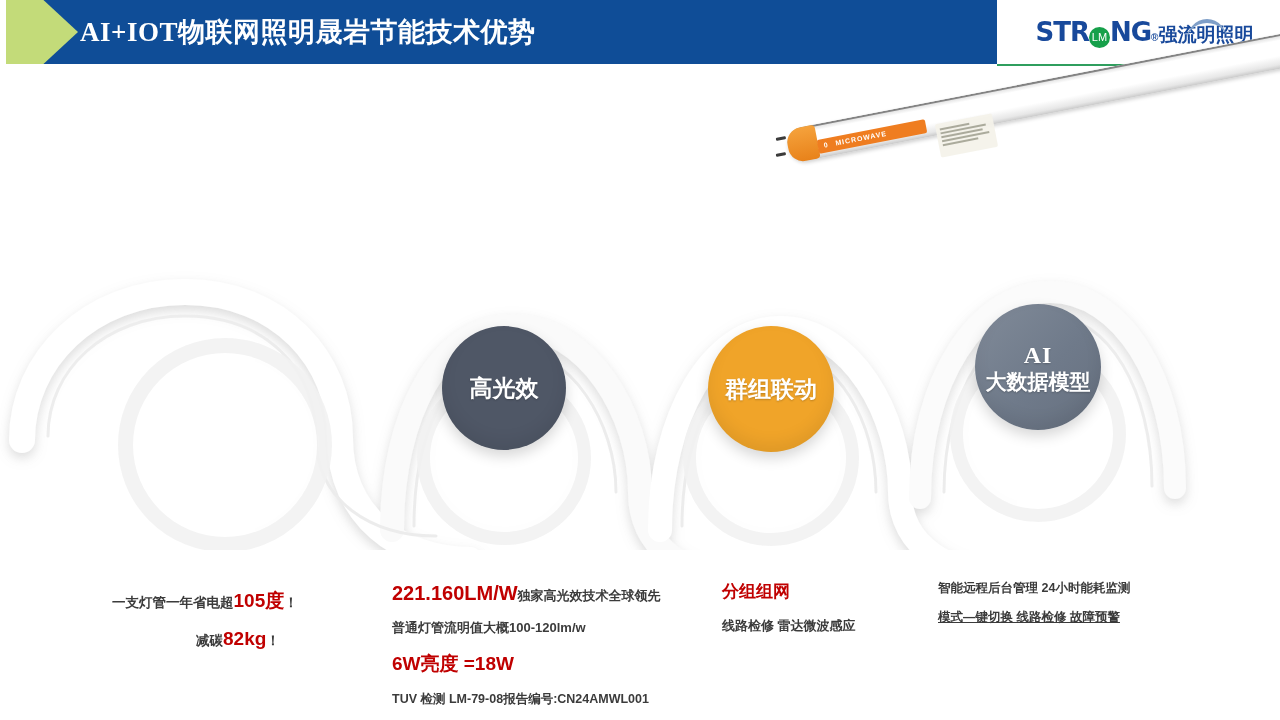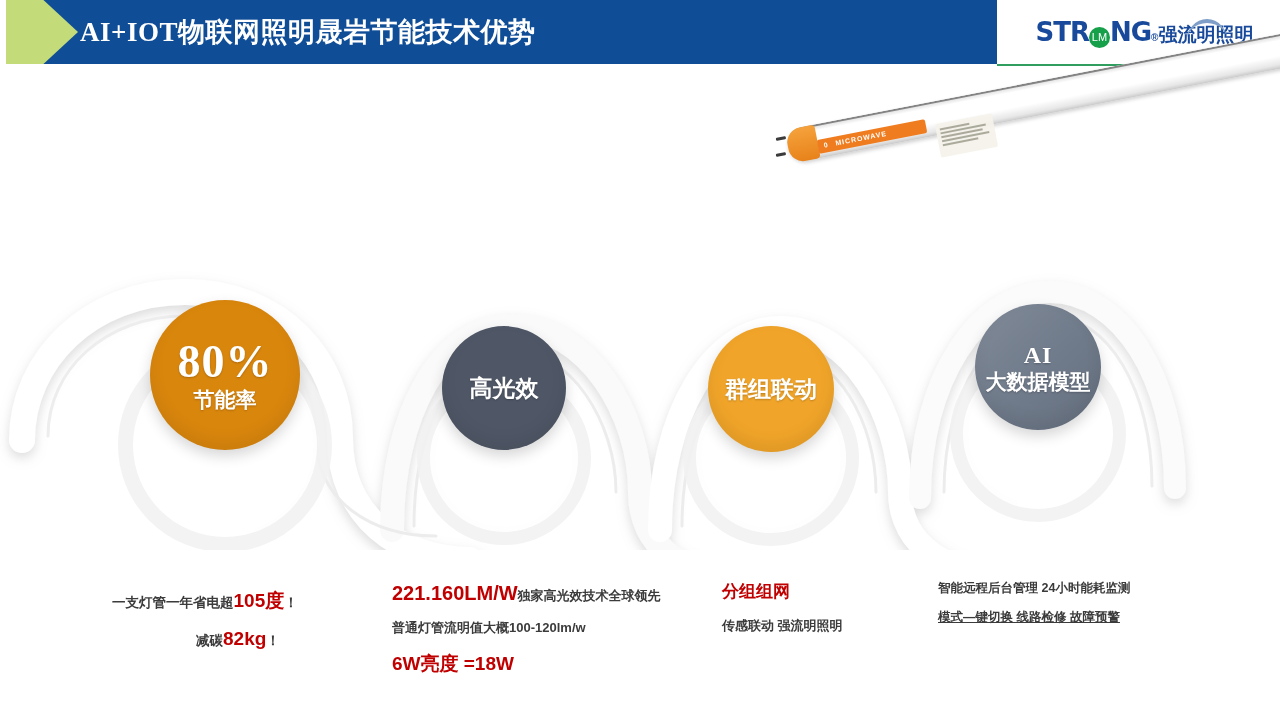--- a/index.html
+++ b/index.html
@@ -245,24 +245,20 @@
       </g>
       <g fill="#ffffff" opacity="0.98">
         <circle cx="225" cy="215" r="92"></circle>
         <circle cx="504" cy="228" r="74"></circle>
         <circle cx="771" cy="228" r="75"></circle>
         <circle cx="1038" cy="204" r="75"></circle>
       </g>
     </svg>
   </div>
 
-  <div class="node node1">
-    <div class="big">80%</div>
-    <div class="sub">节能率</div>
-  </div>
 
   <div class="node node2">
     <div class="sub">高光效</div>
   </div>
 
   <div class="node node4">
     <div class="big">AI</div>
     <div class="sub">大数据模型</div>
   </div>
 
@@ -280,25 +276,26 @@
   </div>
 
   <div class="caption cap2">
     <div class="cap-line l1">
       <span class="red">221.160LM/W</span><span class="dark">独家高光效技术全球领先</span>
     </div>
     <div class="cap-line l2 dark">普通灯管流明值大概100-120lm/w</div>
     <div class="cap-line l3">
       <span class="red">6W亮度 =18W</span>
     </div>
+    <div class="cap-line l4 dark">TUV 检测 LM-79-08报告编号:CN24AMWL001</div>
   </div>
 
   <div class="caption cap3">
     <div class="cap-line l1 red">分组组网</div>
-    <div class="cap-line l2 dark">传感联动   强流明照明</div>
+    <div class="cap-line l2 dark">线路检修   雷达微波感应</div>
   </div>
 
   <div class="caption cap4">
     <div class="cap-line l1 dark">智能远程后台管理      24小时能耗监测</div>
     <div class="cap-line l2 dark">模式—键切换  线路检修  故障预警</div>
   </div>
 
 </div>
 
 </body></html>

